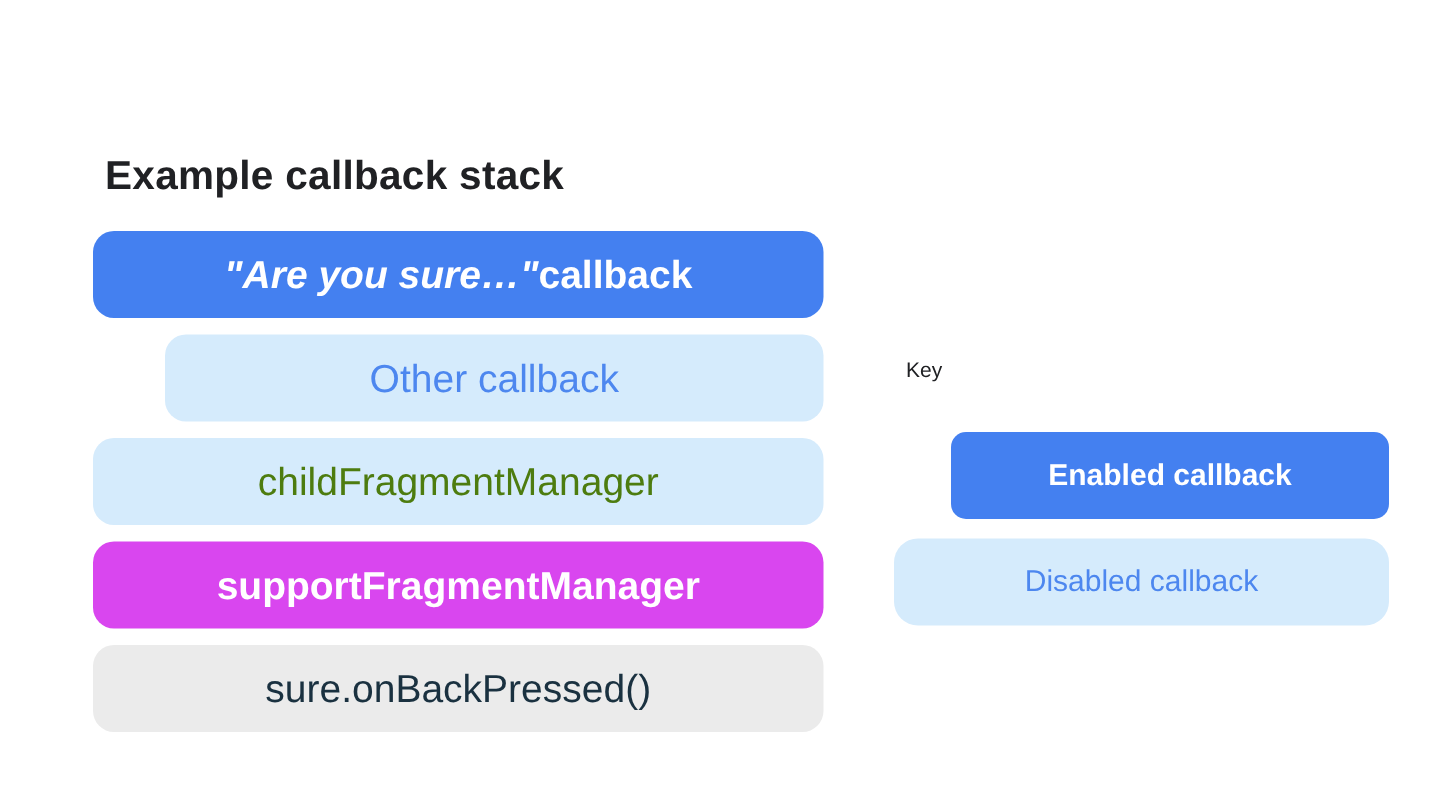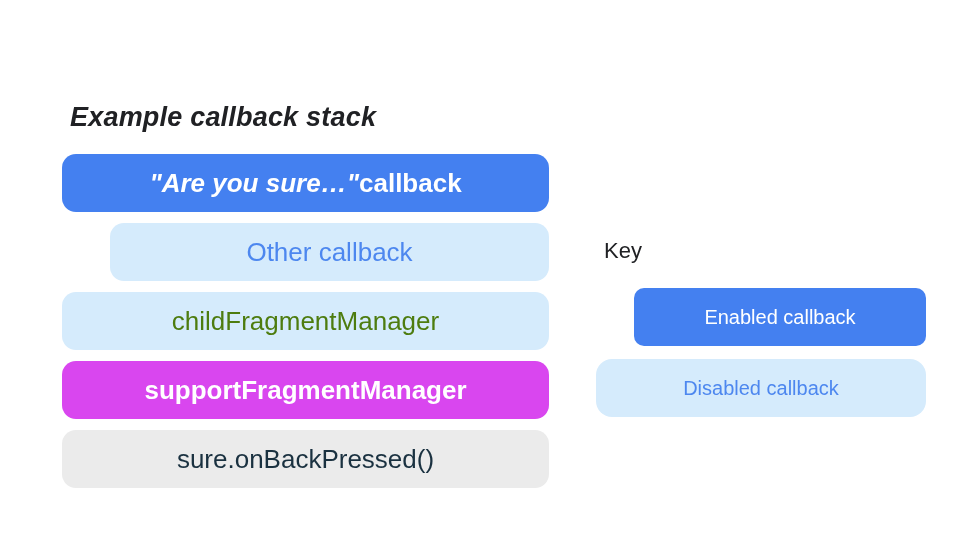--- a/index.html
+++ b/index.html
@@ -13,21 +13,20 @@
   .page { position: absolute; inset: 0; width: 960px; height: 540px; }
 
   .diagram-title {
     position: absolute;
     left: 70px; top: 102px;
     font-size: 27px;
     font-weight: 600;
     letter-spacing: 0.2px;
     color: #202124;
     white-space: nowrap;
-    font-style: italic;
   }
 
   .stack {
     position: absolute;
     left: 62px; top: 154px;
     width: 487px;
     display: flex;
     flex-direction: column;
     gap: 11px;
   }
@@ -40,21 +39,21 @@
     font-size: 26px;
     white-space: nowrap;
   }
   .stack .box.bold { font-weight: 700; }
   .box .quoted-part { font-style: italic; font-weight: 700; }
   .box .rest-part { font-weight: 700; }
 
   .key-title {
     position: absolute;
     left: 604px; top: 238px;
-    font-size: 22px;
+    font-size: 14px;
     font-weight: 500;
     color: #202124;
     white-space: nowrap;
   }
   .key-stack {
     position: absolute;
     left: 596px; top: 288px;
     width: 330px;
     display: flex;
     flex-direction: column;
@@ -62,21 +61,21 @@
   }
   .key-stack .box {
     height: 58px;
     border-radius: 10px;
     display: flex;
     align-items: center;
     justify-content: center;
     font-size: 20px;
     white-space: nowrap;
   }
-  .key-stack .box.bold { font-weight: 400; margin-left: 38px; }
+  .key-stack .box.bold { font-weight: 700; margin-left: 38px; }
 </style>
 </head>
 <body style="background: rgb(255, 255, 255);">
 
 <div class="page">
 
   <div class="diagram-title" style="color: rgb(32, 33, 36);">Example callback stack</div>
 
   <div class="stack">
     <div class="box bold" style="background: rgb(68, 128, 240); color: rgb(255, 255, 255);">

